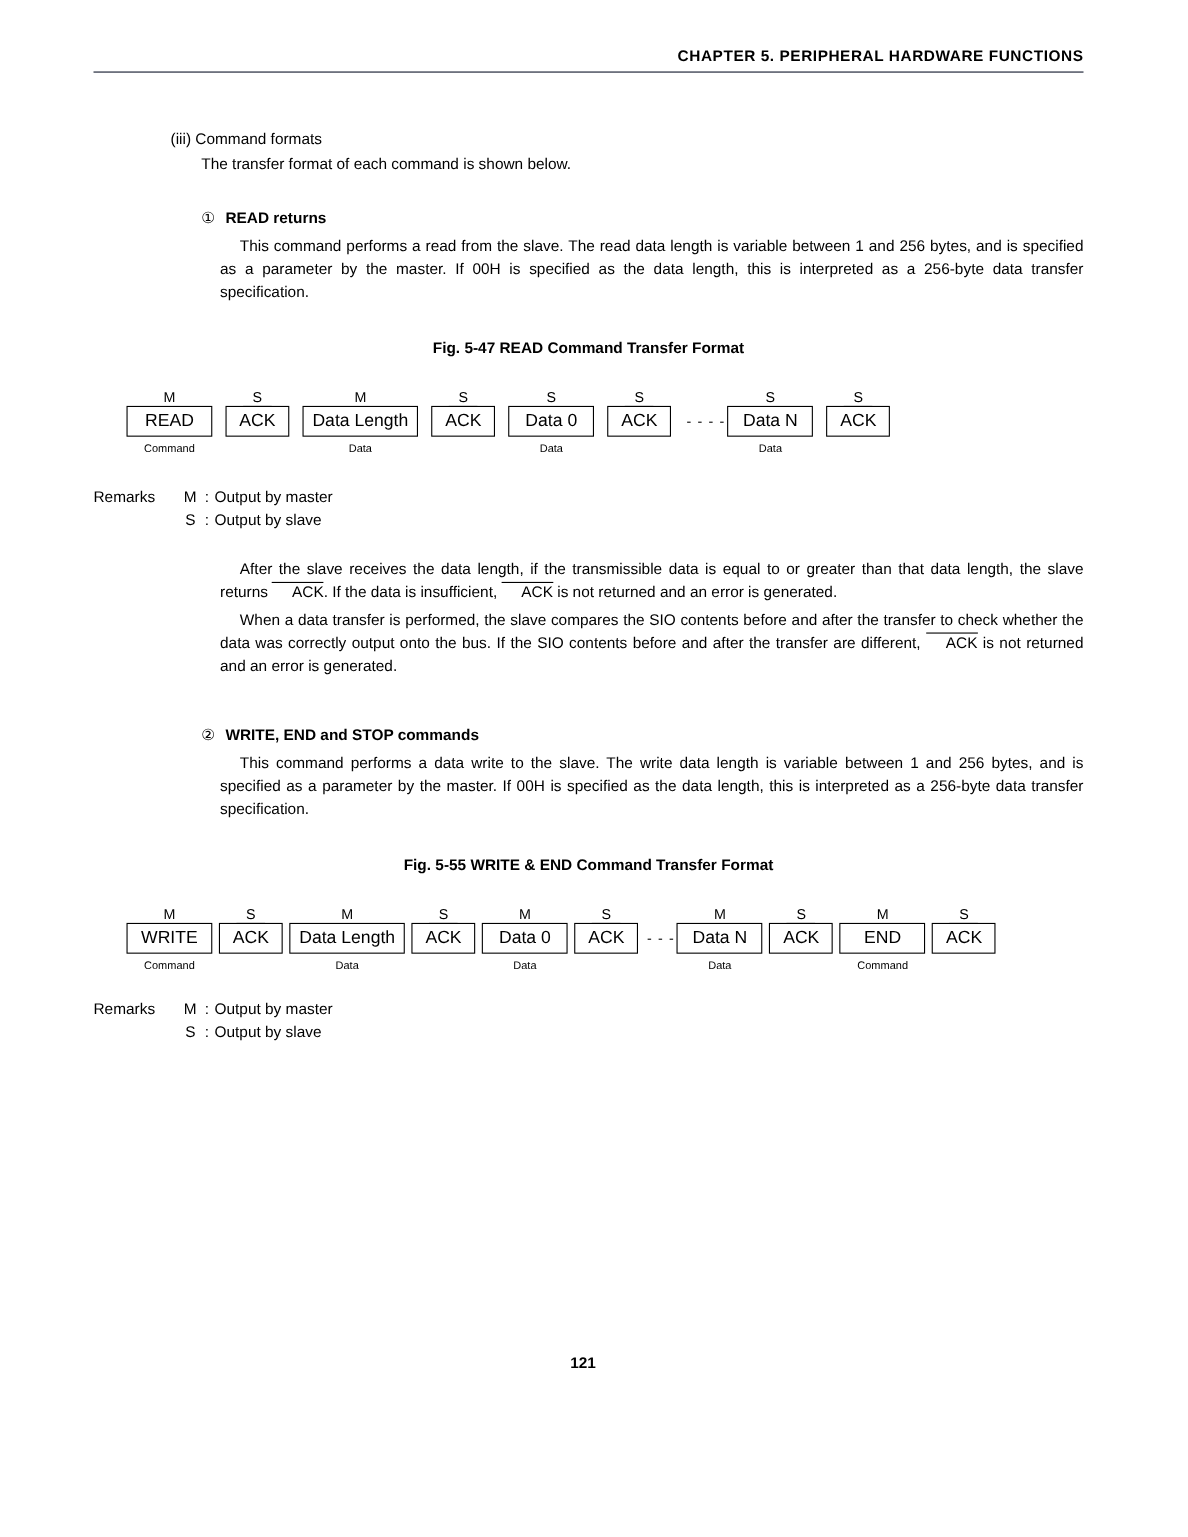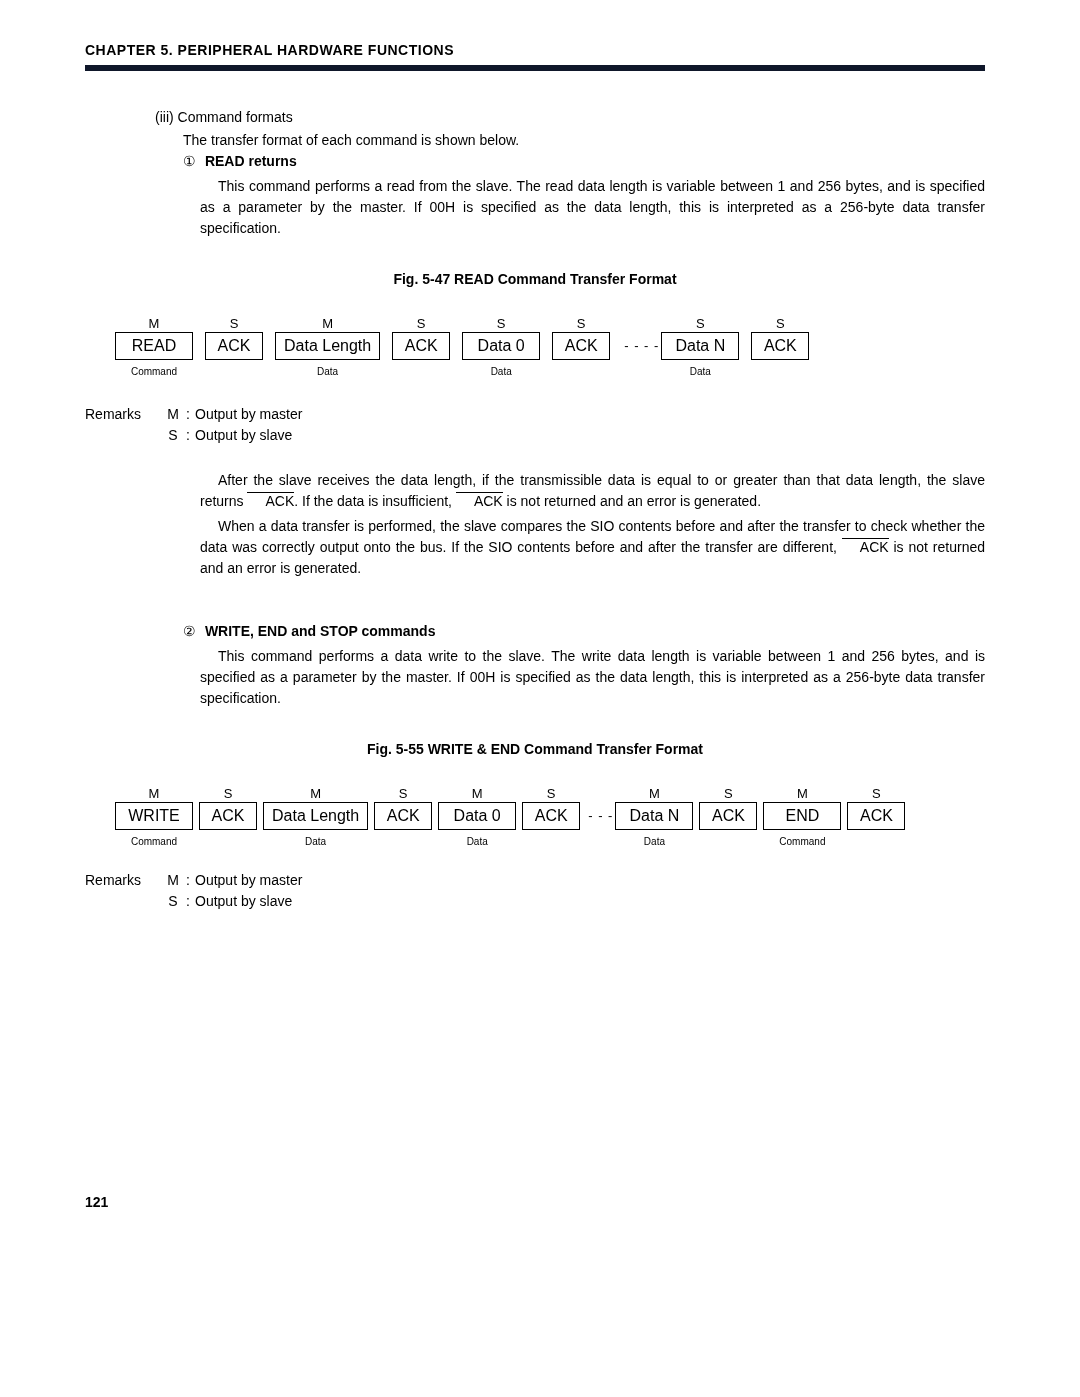--- a/index.html
+++ b/index.html
@@ -7,34 +7,35 @@
     font-size: 14px;
     color: #000;
     background: #fff;
     margin: 0;
     padding: 40px 95px 40px 85px;
     width: 1080px;
     box-sizing: border-box;
     line-height: 1.5;
   }
   .chapter-header {
-    text-align: left;
+    text-align: right;
     font-weight: bold;
     padding-bottom: 4px;
-    border-bottom: 6px solid #0f172a;
-    margin-bottom: 36px;
+    border-bottom: 1px solid #0f172a;
+    margin-bottom: 50px;
     letter-spacing: 0.5px;
   }
   .section-label {
     font-weight: normal;
     margin-left: 70px;
   }
   .intro {
     margin-left: 98px;
     margin-top: 2px;
+    margin-bottom: 28px;
   }
   .sub-head {
     margin-left: 98px;
     margin-bottom: 4px;
   }
   .sub-head .num {
     display: inline-block;
     width: 18px;
   }
   .sub-head .title {
@@ -116,21 +117,21 @@
   .remarks {
     margin-top: 22px;
     margin-bottom: 24px;
   }
   .remarks .rlabel { font-weight: normal; }
   .remarks .rline { display: flex; }
   .remarks .rline .rlabel { width: 80px; }
   .remarks .rline .rkey { width: 16px; text-align: center; }
   .remarks .rline .rcolon { width: 14px; text-align: center; }
   .page-num {
-    text-align: left;
+    text-align: center;
     font-weight: bold;
     margin-top: 280px;
     padding-right: 10px;
   }
 </style>
 </head>
 <body>
 
 <div class="chapter-header">CHAPTER  5.  PERIPHERAL  HARDWARE  FUNCTIONS</div>
 

